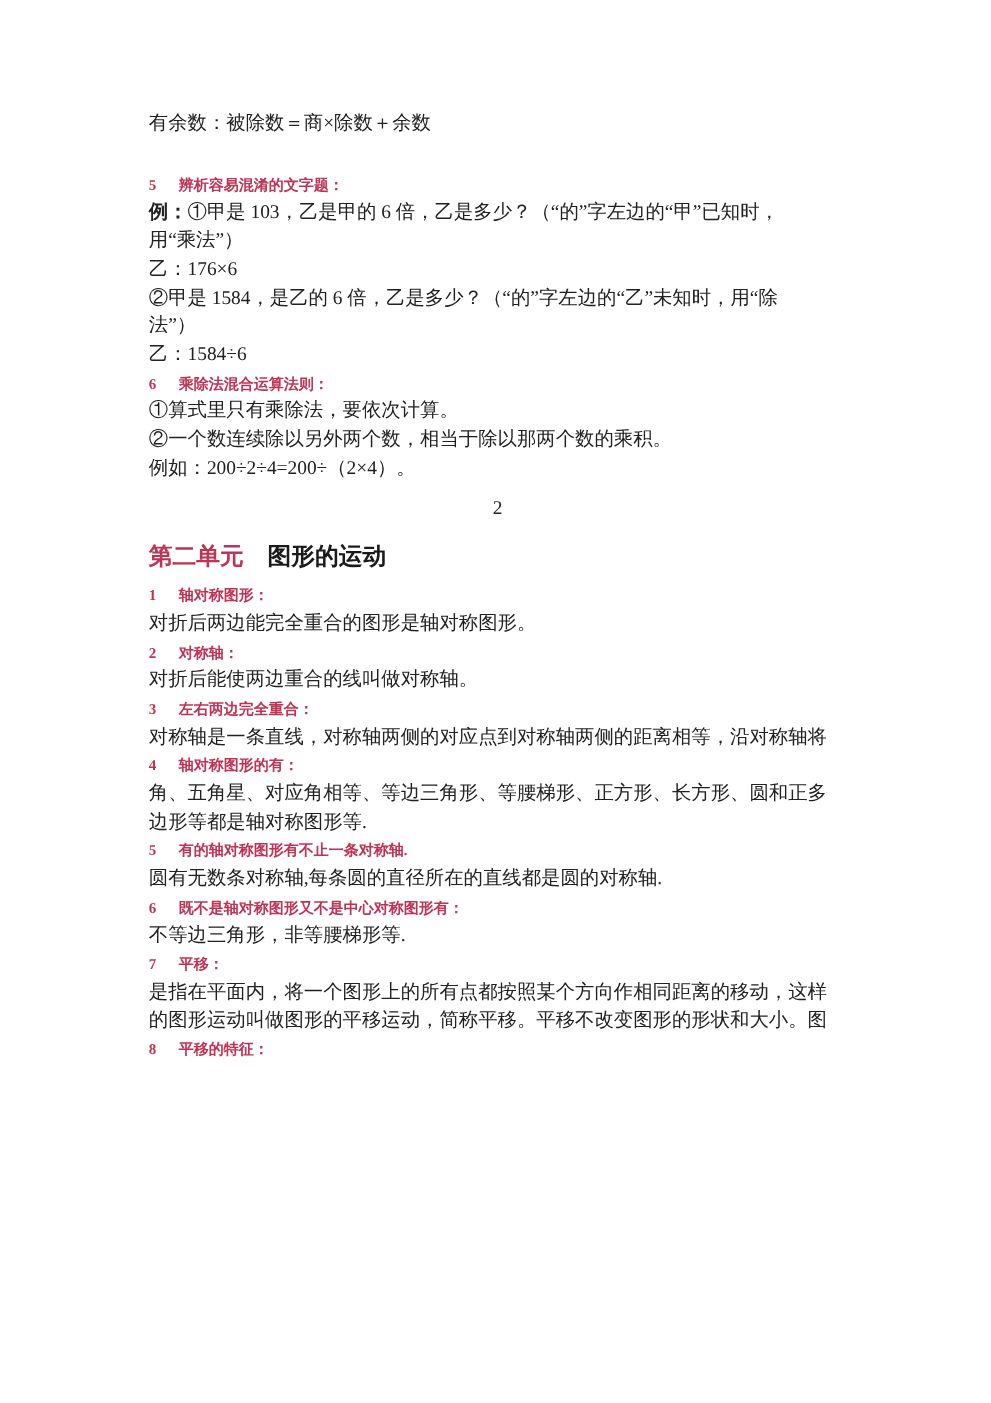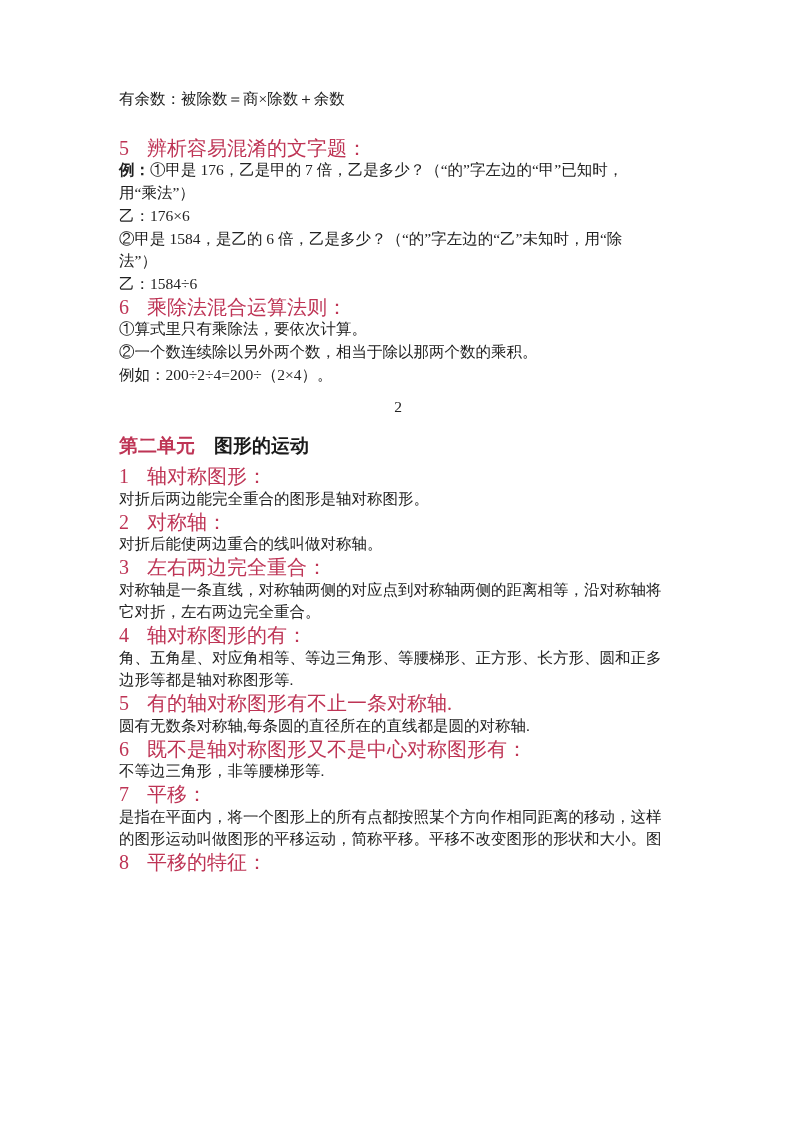--- a/index.html
+++ b/index.html
@@ -16,23 +16,23 @@
     overflow: hidden;
   }
   .line {
     margin: 0;
     line-height: 22.7px;
     white-space: nowrap;
   }
   .line b { font-weight: bold; }
   .heading {
     margin: 0;
-    font-size: 20px;
+    font-size: 12px;
     line-height: 22.7px;
-    font-weight: normal;
+    font-weight: bold;
     color: var(--heading-color, #BE3455);
     white-space: nowrap;
   }
   .heading .num {
     display: inline-block;
     margin-right: 18px;
   }
   section { margin: 0; padding: 0; }
   .sec { margin-top: 0; }
   .sec-first { margin-top: 26px; }
@@ -60,21 +60,21 @@
 <body>
 
 <main class="page" style="color: rgb(33, 33, 33); background: rgb(255, 255, 255);">
 
   <p class="line">有余数：被除数＝商×除数＋余数</p>
 
   <section class="sec-first">
     <h2 class="heading">
       <span class="num">5</span><span>辨析容易混淆的文字题：</span>
     </h2>
-    <p class="line"><b>例：</b><span>①甲是 176，乙是甲的 7 倍，乙是多少？（“的”字左边的“甲”已知时，</span></p>
+    <p class="line"><b>例：</b><span>①甲是 103，乙是甲的 6 倍，乙是多少？（“的”字左边的“甲”已知时，</span></p>
     <p class="line">用“乘法”）</p>
     <p class="line">乙：176×6</p>
     <p class="line">②甲是 1584，是乙的 6 倍，乙是多少？（“的”字左边的“乙”未知时，用“除</p>
     <p class="line">法”）</p>
     <p class="line">乙：1584÷6</p>
   </section>
 
   <section class="sec">
     <h2 class="heading">
       <span class="num">6</span><span>乘除法混合运算法则：</span>
@@ -102,21 +102,20 @@
       <span class="num">2</span><span>对称轴：</span>
     </h2>
     <p class="line">对折后能使两边重合的线叫做对称轴。</p>
   </section>
 
   <section class="sec">
     <h2 class="heading">
       <span class="num">3</span><span>左右两边完全重合：</span>
     </h2>
     <p class="line">对称轴是一条直线，对称轴两侧的对应点到对称轴两侧的距离相等，沿对称轴将</p>
-    <p class="line">它对折，左右两边完全重合。</p>
   </section>
 
   <section class="sec">
     <h2 class="heading">
       <span class="num">4</span><span>轴对称图形的有：</span>
     </h2>
     <p class="line">角、五角星、对应角相等、等边三角形、等腰梯形、正方形、长方形、圆和正多</p>
     <p class="line">边形等都是轴对称图形等.</p>
   </section>
 

